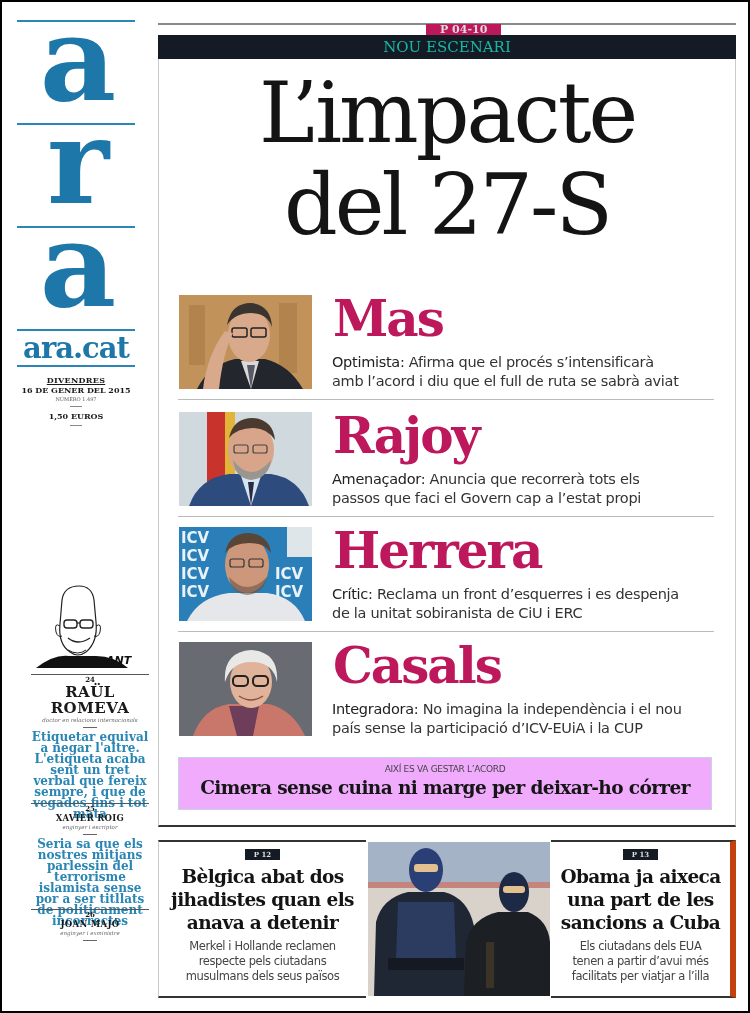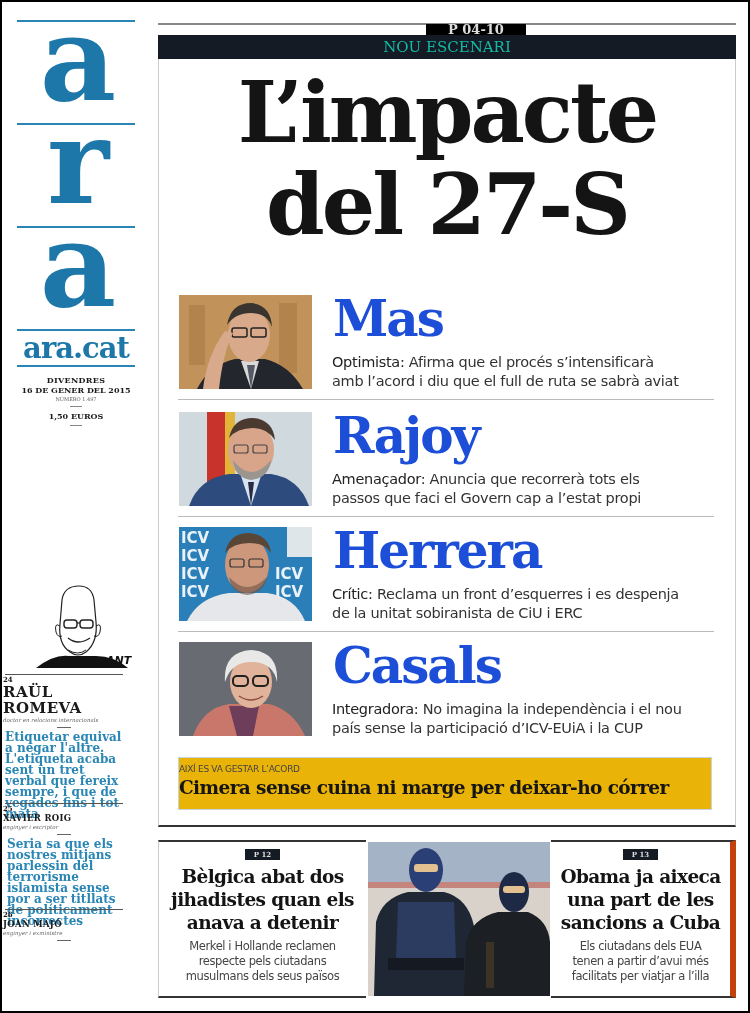--- a/index.html
+++ b/index.html
@@ -11,72 +11,72 @@
   
   .sidebar { position: absolute; left: 14px; top: 18px; width: 120px; }
   .logo-rule { height: 2px; background: #2a86b4; width: 118px; margin-left: 1px; }
   .logo-letter {
     color: #1d77a8; font-family: "DejaVu Serif", serif; font-weight: bold;
     text-align: center; line-height: 1; height: 101px; overflow: hidden;
   }
   .logo-letter span { display: block; font-size: 118px; margin-top: -22px; letter-spacing: -4px; }
   .logo-url { color: #1d77a8; font-weight: bold; font-size: 29px; text-align: center; line-height: 34px; letter-spacing: -1px; }
   .masthead-meta { text-align: center; margin-top: 8px; }
-  .date-day { font-size: 8px; font-weight: bold; letter-spacing: 0.3px; }
+  .date-day { font-size: 8px; font-weight: bold; letter-spacing: 0.3px; text-decoration: underline; }
   .date-full { font-size: 8px; font-weight: bold; }
   .issue-num { font-size: 5px; color: #555; margin-top: 1px; }
   .mini-rule { width: 12px; height: 1px; background: #888; margin: 4px auto; }
   .price { font-size: 8px; font-weight: bold; }
 
   .cartoon { position: absolute; left: 22px; top: 580px; width: 110px; height: 90px; }
-  .col-entry { position: absolute; left: 1px; width: 122px; }
+  .col-entry { position: absolute; left: 27px; width: 122px; text-align: center; }
   .col-rule { height: 1px; background: #555; width: 118px; margin: 0 auto; position: relative; }
   .col-page { font-size: 7px; font-weight: bold; margin-top: 0px; }
   .col-author-big { font-size: 15px; font-weight: bold; line-height: 16px; letter-spacing: 0.5px; }
   .col-author { font-size: 8.5px; font-weight: bold; letter-spacing: 0.3px; }
   .col-role { font-size: 5.5px; font-style: italic; color: #666; margin-top: 1px; }
   .col-short-rule { width: 14px; height: 1px; background: #666; margin: 4px auto; }
   .col-quote { font-size: 12px; color: #2a86b4; font-weight: bold; line-height: 11px; }
 
   
   .main { position: absolute; left: 156px; top: 18px; width: 578px; height: 807px; }
   .main-toprule { position: absolute; left: 0; top: 3px; width: 578px; height: 2px; background: #888; }
   .page-ref-tag {
-    position: absolute; top: 4px; left: 268px; background: #000000; color: #ddd;
-    font-size: 13px; padding: 1px 22px; height: 11px; line-height: 9px; font-weight: bold;
+    position: absolute; top: 4px; left: 268px; background: #be185d; color: #ddd;
+    font-size: 11px; padding: 1px 14px; height: 11px; line-height: 9px; font-weight: bold;
   }
   .kicker-bar {
     position: absolute; left: 0; top: 15px; width: 578px; height: 24px; background: #141b24;
     color: #14b8a6; text-align: center; font-size: 15px; line-height: 25px; letter-spacing: 0px;
   }
   .main-frame {
     position: absolute; left: 0; top: 39px; width: 578px; height: 768px;
     border-left: 1px solid #ccc; border-right: 1px solid #ccc; border-bottom: 2px solid #333;
   }
   .headline {
     position: absolute; left: 0; top: 47px; width: 578px; text-align: center;
     font-family: "DejaVu Serif", serif; font-size: 84px; line-height: 92px; letter-spacing: -3px;
-    color: #141414; font-weight: bold;
+    color: #141414; font-weight: normal;
   }
   .politician { position: absolute; left: 20px; width: 536px; height: 108px; }
   .politician .photo { position: absolute; left: 1px; top: 0; width: 133px; height: 94px; overflow: hidden; }
   .politician .name {
     position: absolute; left: 155px; top: -6px; font-size: 50px; font-weight: bold; letter-spacing: -2px;
-    line-height: 60px; color: #1d4ed8;
+    line-height: 60px; color: #be185d;
   }
   .politician .summary {
     position: absolute; left: 154px; top: 58px; font-family: "DejaVu Sans", sans-serif;
     font-size: 14.5px; line-height: 19px; color: #333; width: 400px; letter-spacing: -0.3px;
   }
   .politician .summary b { font-weight: normal; color: #222; }
   .politician .row-rule { position: absolute; left: 0; top: 104px; width: 536px; height: 1px; background: #bbb; }
 
   .related-box {
     position: absolute; left: 20px; top: 737px; width: 534px; height: 53px;
-    background: #eab308; border: 1px solid #c5d4e1; 
+    background: #f0abfc; border: 1px solid #c5d4e1; text-align: center;
   }
   .related-kicker { font-family: "DejaVu Sans", sans-serif; font-size: 9px; color: #444; margin-top: 6px; letter-spacing: -0.3px; }
   .related-title { font-size: 18.5px; font-weight: bold; color: #151515; margin-top: 3px; letter-spacing: -0.6px; }
 
   
   .bottom { position: absolute; left: 156px; top: 838px; width: 578px; height: 158px; }
   .story { position: absolute; top: 0; height: 158px; border-top: 2px solid #333; border-bottom: 2px solid #333; text-align: center; }
   .story.left { left: 0; width: 208px; border-left: 1px solid #ccc; }
   .story.right { left: 393px; width: 185px; border-right: 6px solid #c2410c; }
   .story .tag { display: inline-block; background: #141b24; color: #ddd; font-size: 7px; font-weight: bold; padding: 0 9px; height: 11px; line-height: 11px; }

